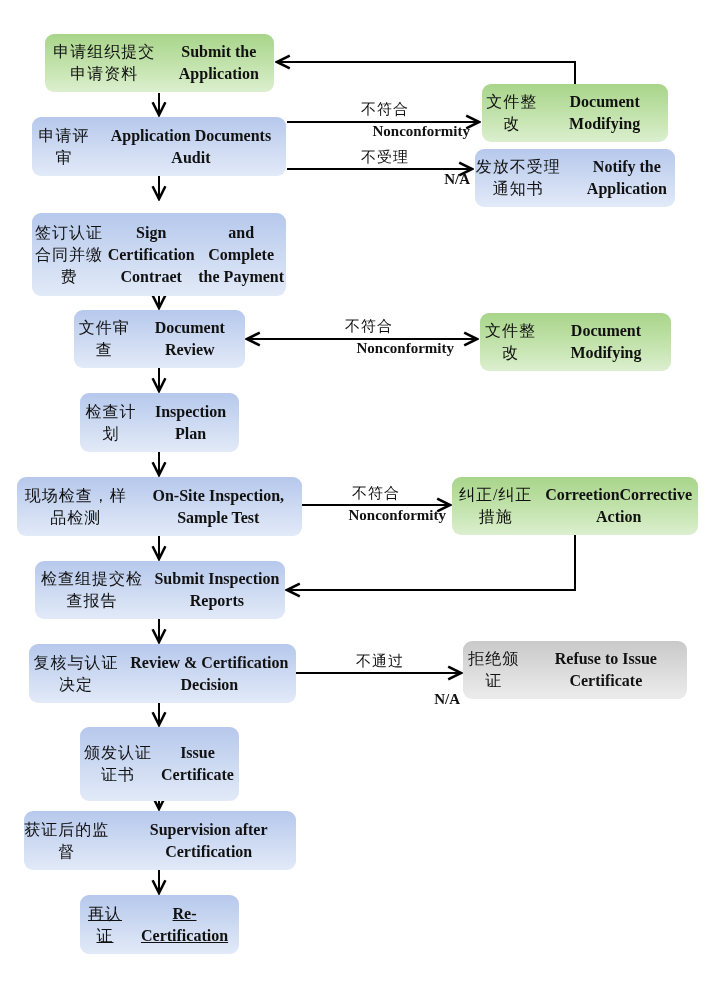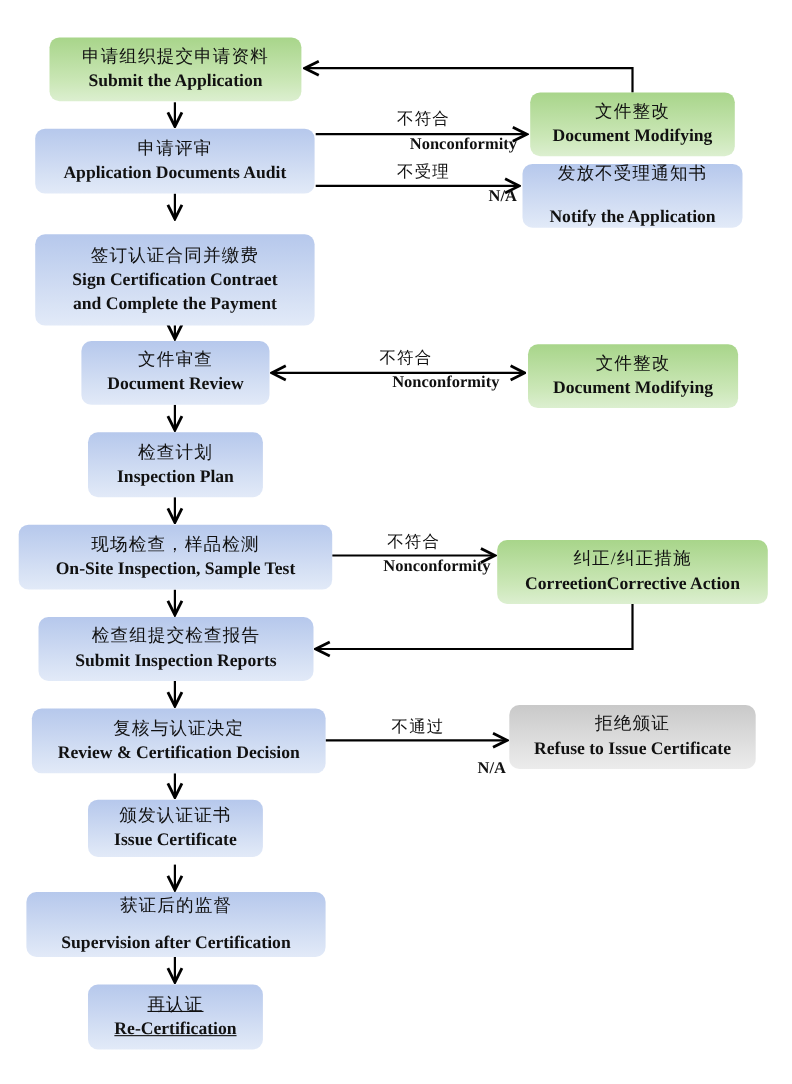--- a/index.html
+++ b/index.html
@@ -5,21 +5,21 @@
   html, body { margin: 0; padding: 0; }
   body {
     width: 720px; height: 985px; position: relative; overflow: hidden;
     background: #ffffff;
     font-family: "Liberation Serif", "DejaVu Serif", serif;
     color: #111;
   }
   .node {
     position: absolute; box-sizing: border-box;
     border-radius: 9px;
-    display: flex; flex-direction: column; align-items: center; justify-content: center;
+    display: flex; flex-direction: row; align-items: center; justify-content: center;
     text-align: center; line-height: 22px;
   }
   .blue  { background: linear-gradient(to bottom, #b6c8ec 0%, #d5e0f4 70%, #e2eaf8 100%); }
   .green { background: linear-gradient(to bottom, #a8d58a 0%, #cbe7b7 70%, #dcefd0 100%); }
   .gray  { background: linear-gradient(to bottom, #c9c9c9 0%, #e2e2e2 70%, #ececec 100%); }
   .zh { font-size: 16px; font-weight: normal; letter-spacing: 1px; }
   .en { font-size: 16px; font-weight: bold; }
   .lbl { position: absolute; text-align: center; line-height: 18px; }
   .lbl .zh { font-size: 15px; }
   .lbl .en { font-size: 15px; text-align: right; }
@@ -91,21 +91,21 @@
 <div class="node blue" style="left:35px;top:561px;width:250px;height:58px;">
   <div class="zh">检查组提交检查报告</div>
   <div class="en">Submit Inspection Reports</div>
 </div>
 
 <div class="node blue" style="left:29px;top:644px;width:267px;height:59px;">
   <div class="zh">复核与认证决定</div>
   <div class="en">Review &amp; Certification Decision</div>
 </div>
 
-<div class="node blue" style="left:80px;top:727px;width:159px;height:52px;">
+<div class="node blue" style="left:80px;top:727px;width:159px;height:74px;">
   <div class="zh">颁发认证证书</div>
   <div class="en">Issue Certificate</div>
 </div>
 
 <div class="node blue" style="left:24px;top:811px;width:272px;height:59px;gap:12px;">
   <div class="zh">获证后的监督</div>
   <div class="en">Supervision after Certification</div>
 </div>
 
 <div class="node blue" style="left:80px;top:895px;width:159px;height:59px;text-decoration:underline;">
@@ -121,21 +121,21 @@
 <div class="node blue" style="left:475px;top:149px;width:200px;height:58px;gap:17px;">
   <div class="zh">发放不受理通知书</div>
   <div class="en">Notify the Application</div>
 </div>
 
 <div class="node green" style="left:480px;top:313px;width:191px;height:58px;">
   <div class="zh">文件整改</div>
   <div class="en">Document Modifying</div>
 </div>
 
-<div class="node green" style="left:452px;top:477px;width:246px;height:58px;margin-top:14px;">
+<div class="node green" style="left:452px;top:477px;width:246px;height:58px;">
   <div class="zh">纠正/纠正措施</div>
   <div class="en">CorreetionCorrective Action</div>
 </div>
 
 <div class="node gray" style="left:463px;top:641px;width:224px;height:58px;">
   <div class="zh">拒绝颁证</div>
   <div class="en">Refuse to Issue Certificate</div>
 </div>
 
 <div class="lbl" style="left:300px;top:100px;width:170px;">

